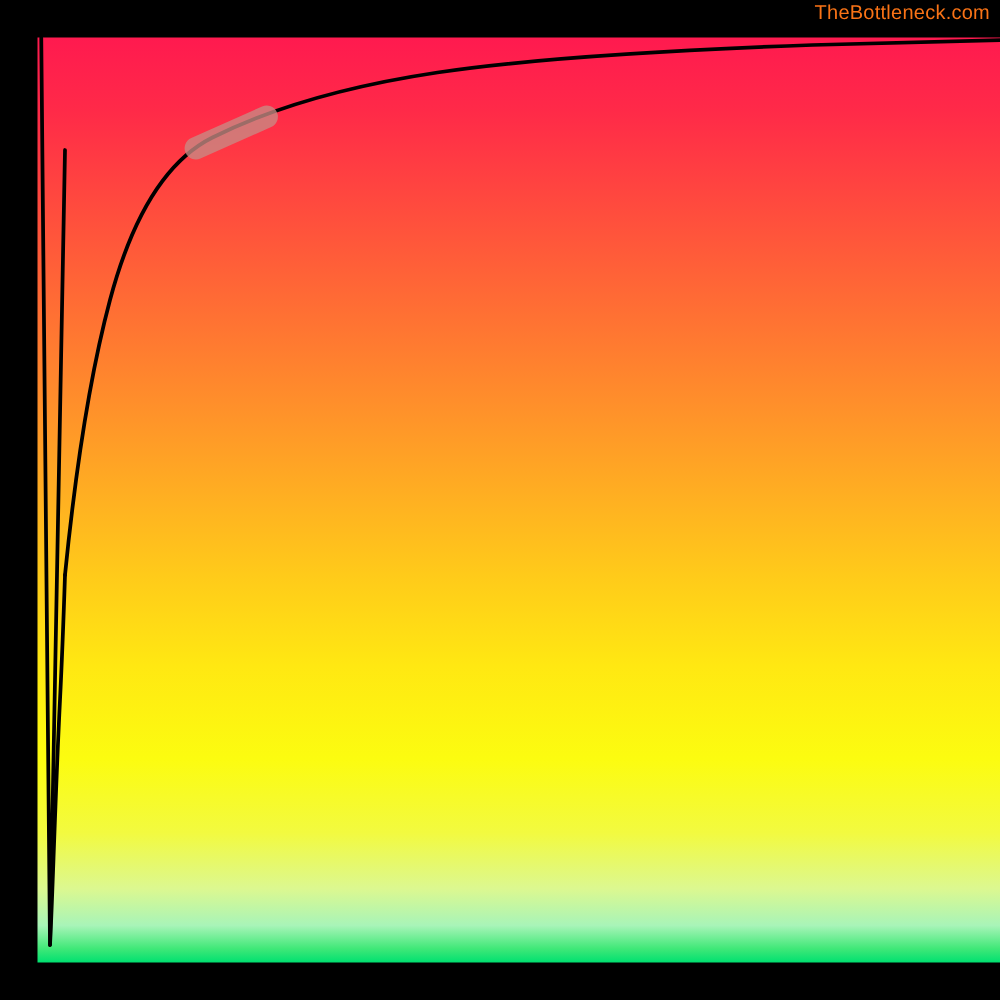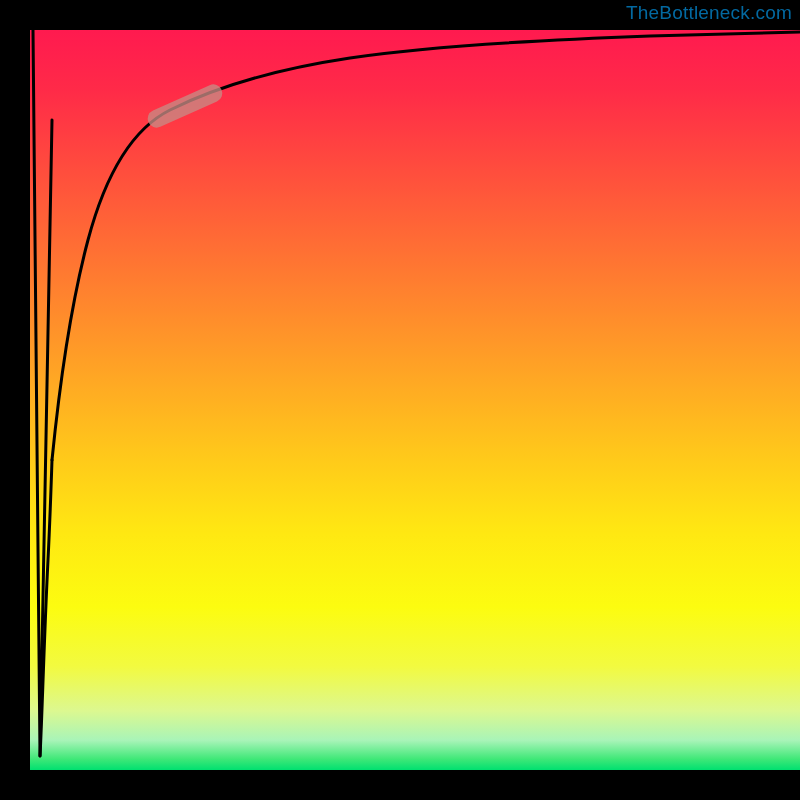--- a/index.html
+++ b/index.html
@@ -8,22 +8,22 @@
     height: 800px;
     background: #000;
     position: relative;
     font-family: Arial, Helvetica, sans-serif;
     overflow: hidden;
   }
   .watermark {
     position: absolute;
     top: 2px;
     right: 8px;
-    color: #0369a1;
-    font-size: 19px;
+    color: #f97316;
+    font-size: 16px;
     font-weight: 400;
     z-index: 10;
     letter-spacing: 0.2px;
   }
   .plot-area {
     position: absolute;
     left: 30px;
     top: 30px;
     width: 770px;
     height: 740px;

